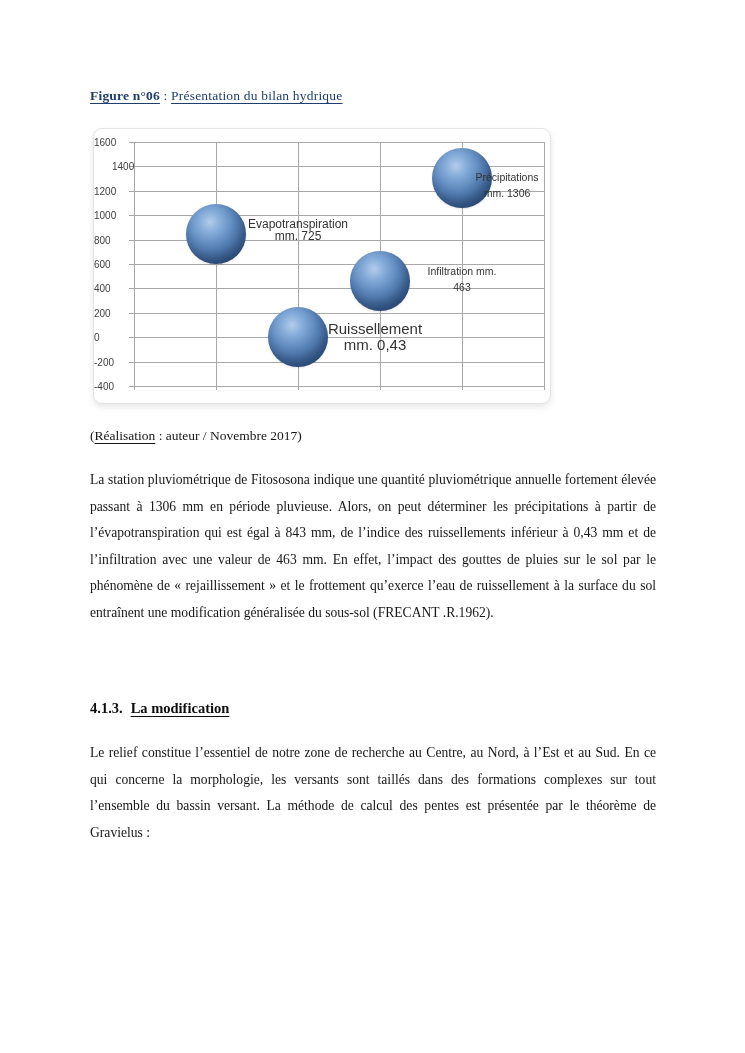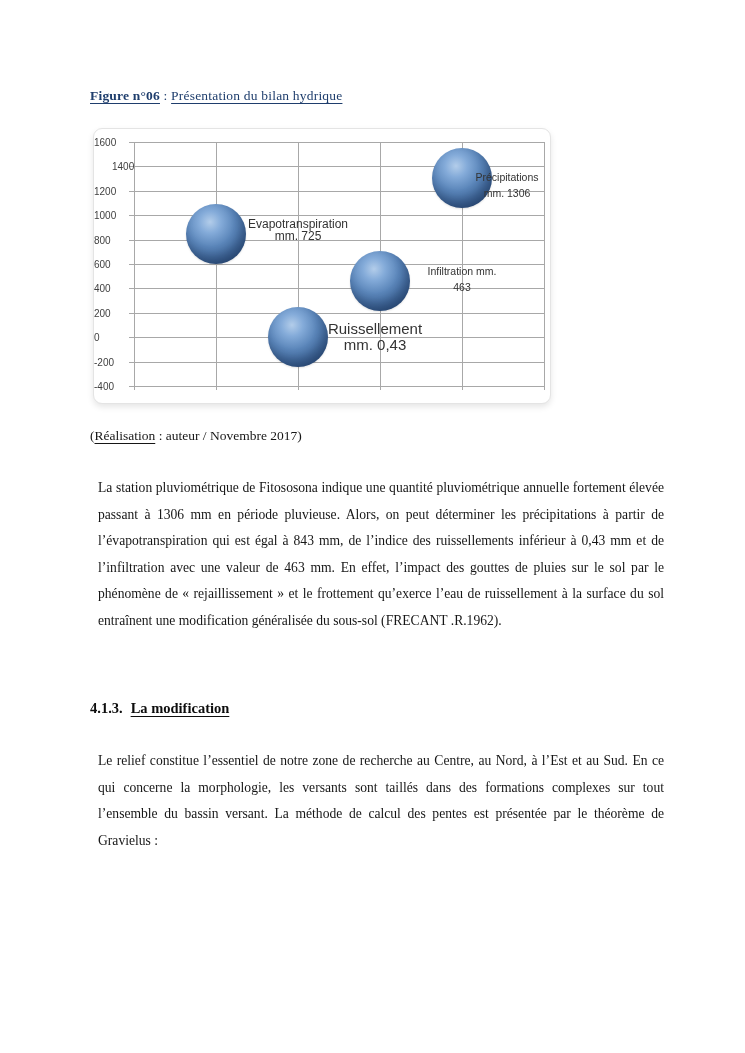--- a/index.html
+++ b/index.html
@@ -27,21 +27,21 @@
           background:radial-gradient(circle at 40% 30%,
             #b3cdea 0%, #84abd9 20%, #5a85b9 45%, #41699c 68%, #2f507e 86%, #24405f 100%);
           box-shadow:inset -4px -8px 10px rgba(10,25,55,.28), 0 1px 2px rgba(0,0,0,.12);}
   .blabel{position:absolute;transform:translate(-50%,-50%);text-align:center;
           color:#333333;white-space:nowrap;z-index:3;}
 
   
   .caption{position:absolute;left:90px;top:428px;font-size:13.5px;margin:0;}
   .u{text-decoration:underline;text-underline-offset:3px;text-align:right;}
   .para{position:absolute;left:90px;width:566px;font-size:13.6px;line-height:26.5px;
-        text-align:justify;margin:8px;}
+        text-align:justify;margin:0;}
   .p1{top:467px;}
   .p2{top:740px;}
   .heading{position:absolute;left:90px;top:700px;font-size:14.5px;font-weight:bold;margin:0;color:#0d0d0d;}
   .hnum{margin-right:8px;}
   .pagenum{position:absolute;left:0;top:937px;width:745px;text-align:center;font-size:13px;color:#222;}
 </style>
 </head>
 <body>
 
 <div class="page">

